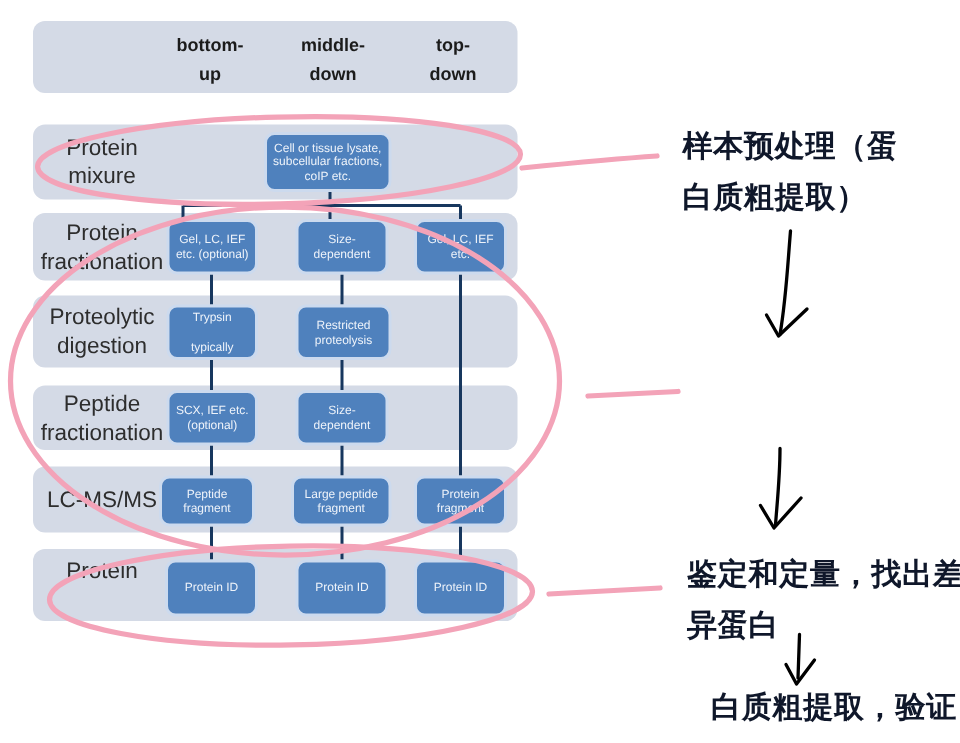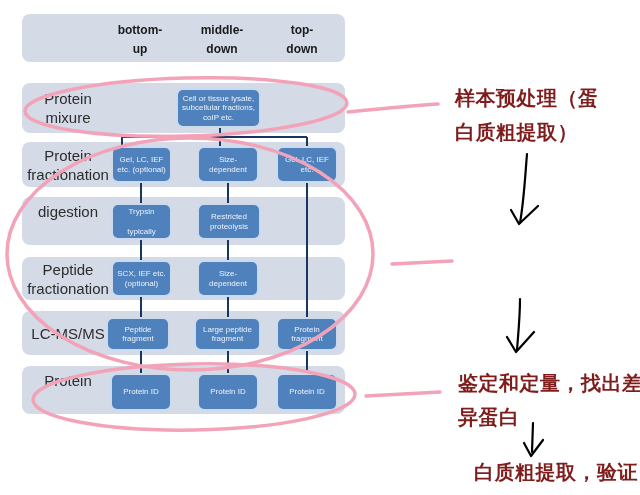--- a/index.html
+++ b/index.html
@@ -24,21 +24,21 @@
     position:absolute; box-sizing:border-box;
     background:#4f81bd; border:2px solid #ccdaee; border-radius:7px;
     color:#eef3fa; font-size:8px; line-height:9.5px;
     display:flex; flex-direction:column; align-items:center; justify-content:center;
     text-align:center; padding:1px;
   }
   .bl { display:block; }
   svg.overlay { position:absolute; left:0; top:0; pointer-events:none; }
   .cn {
     position:absolute; font-weight:bold; font-size:20px; line-height:34px;
-    color:#7f1d1d; white-space:nowrap; letter-spacing:0.5px;
+    color:#0f172a; white-space:nowrap; letter-spacing:0.5px;
   }
 </style>
 </head>
 <body>
 
 <div class="stage">
 
   <div class="band" style="top:14px;  height:48px;"></div>
   <div class="band" style="top:83px;  height:50px;"></div>
   <div class="band" style="top:142px; height:45px;"></div>
@@ -82,20 +82,21 @@
 
   <div class="row-label" style="top:89px;">
     <span class="bl">Protein</span>
     <span class="bl">mixure</span>
   </div>
   <div class="row-label" style="top:146px;">
     <span class="bl">Protein</span>
     <span class="bl">fractionation</span>
   </div>
   <div class="row-label" style="top:202px;">
+    <span class="bl">Proteolytic</span>
     <span class="bl">digestion</span>
   </div>
   <div class="row-label" style="top:260px;">
     <span class="bl">Peptide</span>
     <span class="bl">fractionation</span>
   </div>
   <div class="row-label big" style="top:324px;">
     <span class="bl">LC-MS/MS</span>
   </div>
   <div class="row-label" style="top:371px;">

